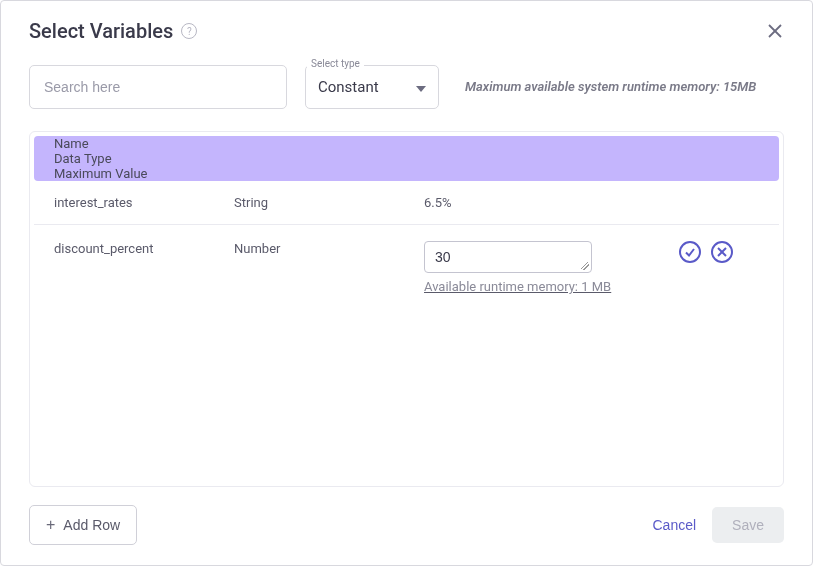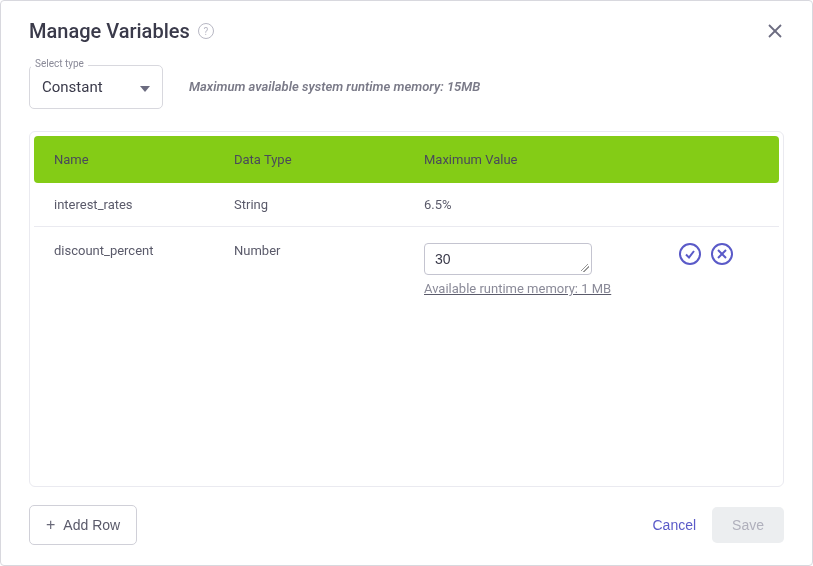--- a/index.html
+++ b/index.html
@@ -111,26 +111,27 @@
   .table-container {
     border: 1px solid #eaeaf0;
     border-radius: 6px;
     flex: 1;
     overflow: hidden;
     padding: 4px;
     display: flex;
     flex-direction: column;
   }
   .table-header {
-    background: #84cc16;
+    background: #c4b5fd;
     border-radius: 4px;
     display: flex;
-    padding: 16px 20px;
+    padding: 0 20px;
     font-size: 13px;
     color: #4a4a5a;
+    flex-direction: column;
   }
   .col-name { width: 180px; }
   .col-type { width: 190px; }
   .col-value { flex: 1; }
   .col-actions { width: 80px; display: flex; gap: 10px; align-items: center; }
   .table-row {
     display: flex;
     padding: 14px 20px;
     border-bottom: 1px solid #eaeaf0;
     font-size: 13px;
@@ -230,32 +231,33 @@
     pointer-events: none;
   }
 </style>
 </head>
 <body>
 
 <div class="modal">
 
   <div class="header">
     <div class="title-wrap">
-      <div class="title">Manage Variables</div>
+      <div class="title">Select Variables</div>
       <div class="help-icon">?</div>
     </div>
     <div class="close-icon">
       <svg viewBox="0 0 18 18" width="18" height="18" stroke="currentColor" stroke-width="1.8" fill="none">
         <line x1="3" y1="3" x2="15" y2="15"></line>
           <line x1="15" y1="3" x2="3" y2="15"></line>
       </svg>
     </div>
   </div>
 
   <div class="controls-row">
+    <input class="search-input" type="text" placeholder="Search here" style="">
     <div class="select-wrap">
       <div class="select-label">Select type</div>
       <div class="select-box">
         <span>Constant</span>
         <span class="select-chevron">
           <svg width="10" height="6" viewBox="0 0 10 6" fill="currentColor">
               <path d="M0 0 L5 6 L10 0 Z"></path>
             </svg>
         </span>
       </div>

